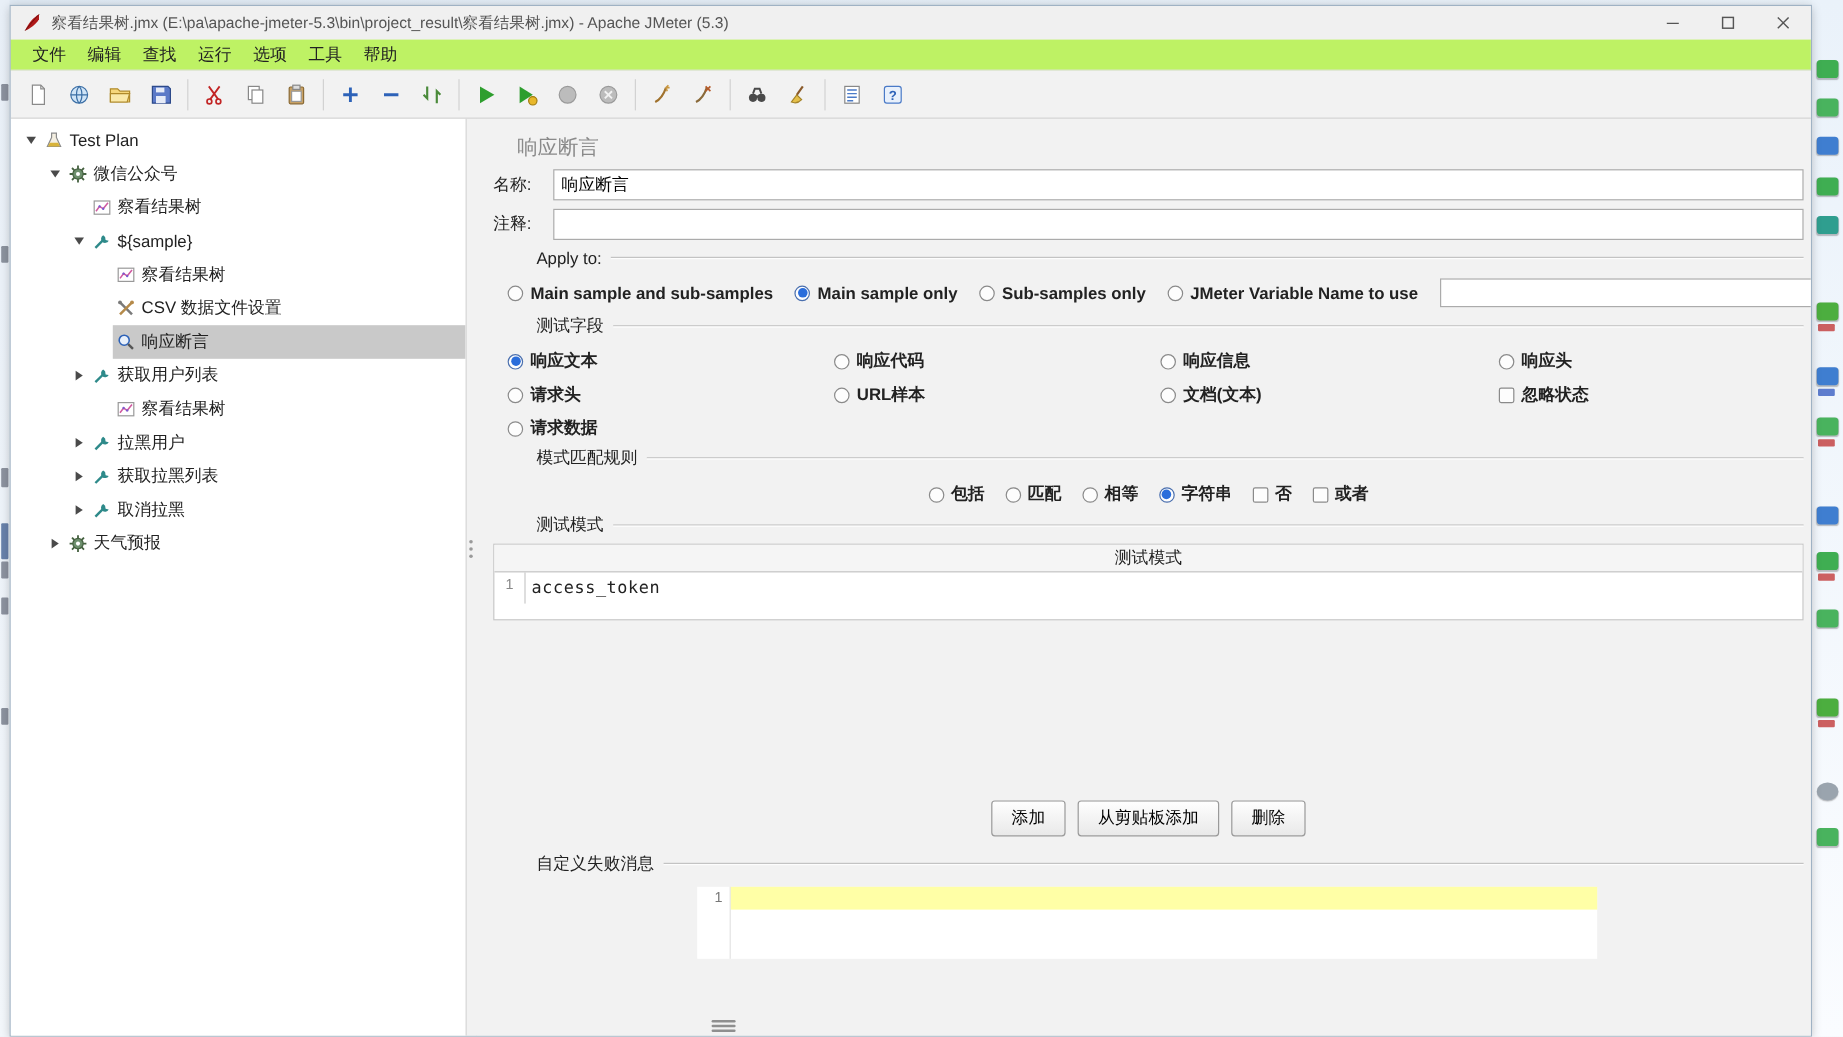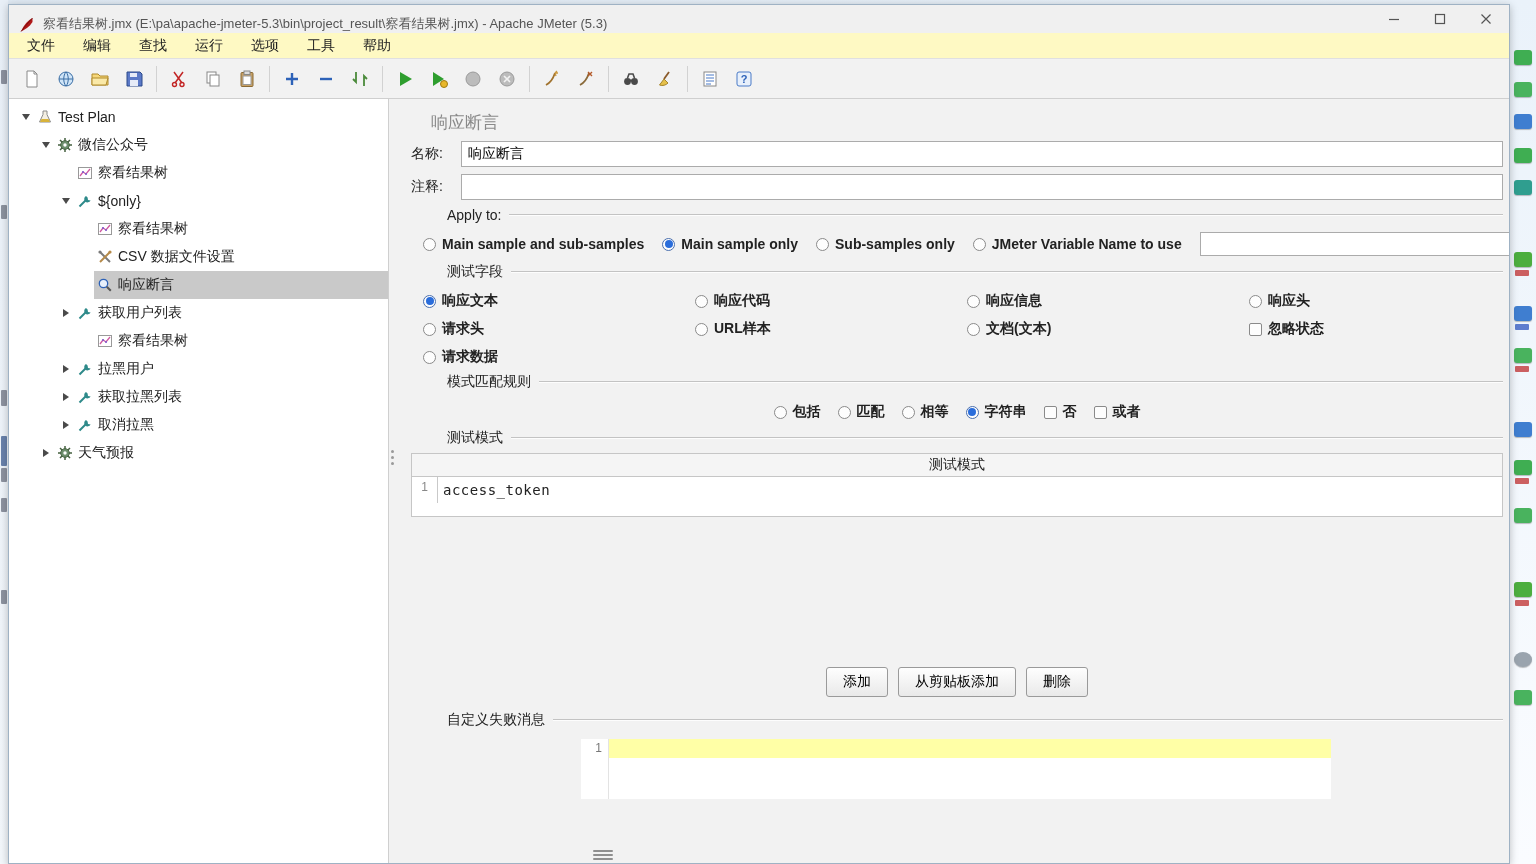--- a/index.html
+++ b/index.html
@@ -15,27 +15,27 @@
     background:linear-gradient(#eaf2fa,#fafcff); overflow:hidden; }
   .dicon { position:absolute; left:4px; width:18px; height:15px; border-radius:3px; box-shadow:0 1px 1px rgba(0,0,0,.25); }
   .dlbl { position:absolute; left:5px; width:14px; height:6px; border-radius:1px; opacity:.8; }
   .dround { border-radius:50% !important; }
 
   
   .window { position:absolute; left:8px; top:4px; width:1502px; height:860px;
     background:#f2f2f2; border:1px solid #9fb2c4; box-shadow:0 2px 8px rgba(0,0,0,.25);
     display:flex; flex-direction:column; }
 
-  .titlebar { height:28px; background:#f0f0f0; display:flex; align-items:flex-end; flex:0 0 auto; }
+  .titlebar { height:28px; background:#f0f0f0; display:flex; align-items:center; flex:0 0 auto; }
   .titlebar .app-icon { margin-left:10px; width:16px; height:16px; }
   .titlebar .title { margin-left:8px; font-size:13px; color:#555; white-space:nowrap; overflow:hidden; }
   .win-controls { margin-left:auto; display:flex; height:100%; }
   .winbtn { width:46px; height:100%; display:flex; align-items:center; justify-content:center; }
 
-  .menubar { height:26px; background:#fef9c3; display:flex; align-items:center; gap:12px;
+  .menubar { height:26px; background:#bef264; display:flex; align-items:center; gap:2px;
     padding-left:10px; border-bottom:1px solid #e0e0e0; flex:0 0 auto; }
   .menu-item { padding:3px 8px; font-size:14px; }
 
   .toolbar { height:40px; background:#f2f2f2; border-bottom:1px solid #cfcfcf;
     display:flex; align-items:center; padding-left:6px; flex:0 0 auto; }
   .tbtn { width:34px; height:32px; display:flex; align-items:center; justify-content:center; border-radius:3px; }
   .tsep { width:1px; height:26px; background:#d2d2d2; margin:0 5px; }
 
   .main { flex:1; display:flex; min-height:0; }
 
@@ -366,21 +366,21 @@
         <span class="arrslot">
             <span class="arr-down"></span>
           </span>
         <div class="row-content">
           <span class="ticon">
             <svg width="16" height="16" viewBox="0 0 16 16">
                 <path d="M2.5 13.5l6-6" stroke="#2e8a8a" stroke-width="2"></path>
                 <path d="M9 3a3.4 3.4 0 104.6 4.6L11 7l-.4-2.6z" fill="#2e8a8a"></path>
               </svg>
           </span>
-          <span class="tlabel">${only}</span>
+          <span class="tlabel">${sample}</span>
         </div>
       </div>
 
       <div class="tree-row">
         <span class="ind ind3"></span>
         <span class="arrslot"></span>
         <div class="row-content">
           <span class="ticon">
             <svg width="16" height="16" viewBox="0 0 16 16">
                 <rect x="1.5" y="2.5" width="13" height="11" fill="#fff" stroke="#999"></rect>

